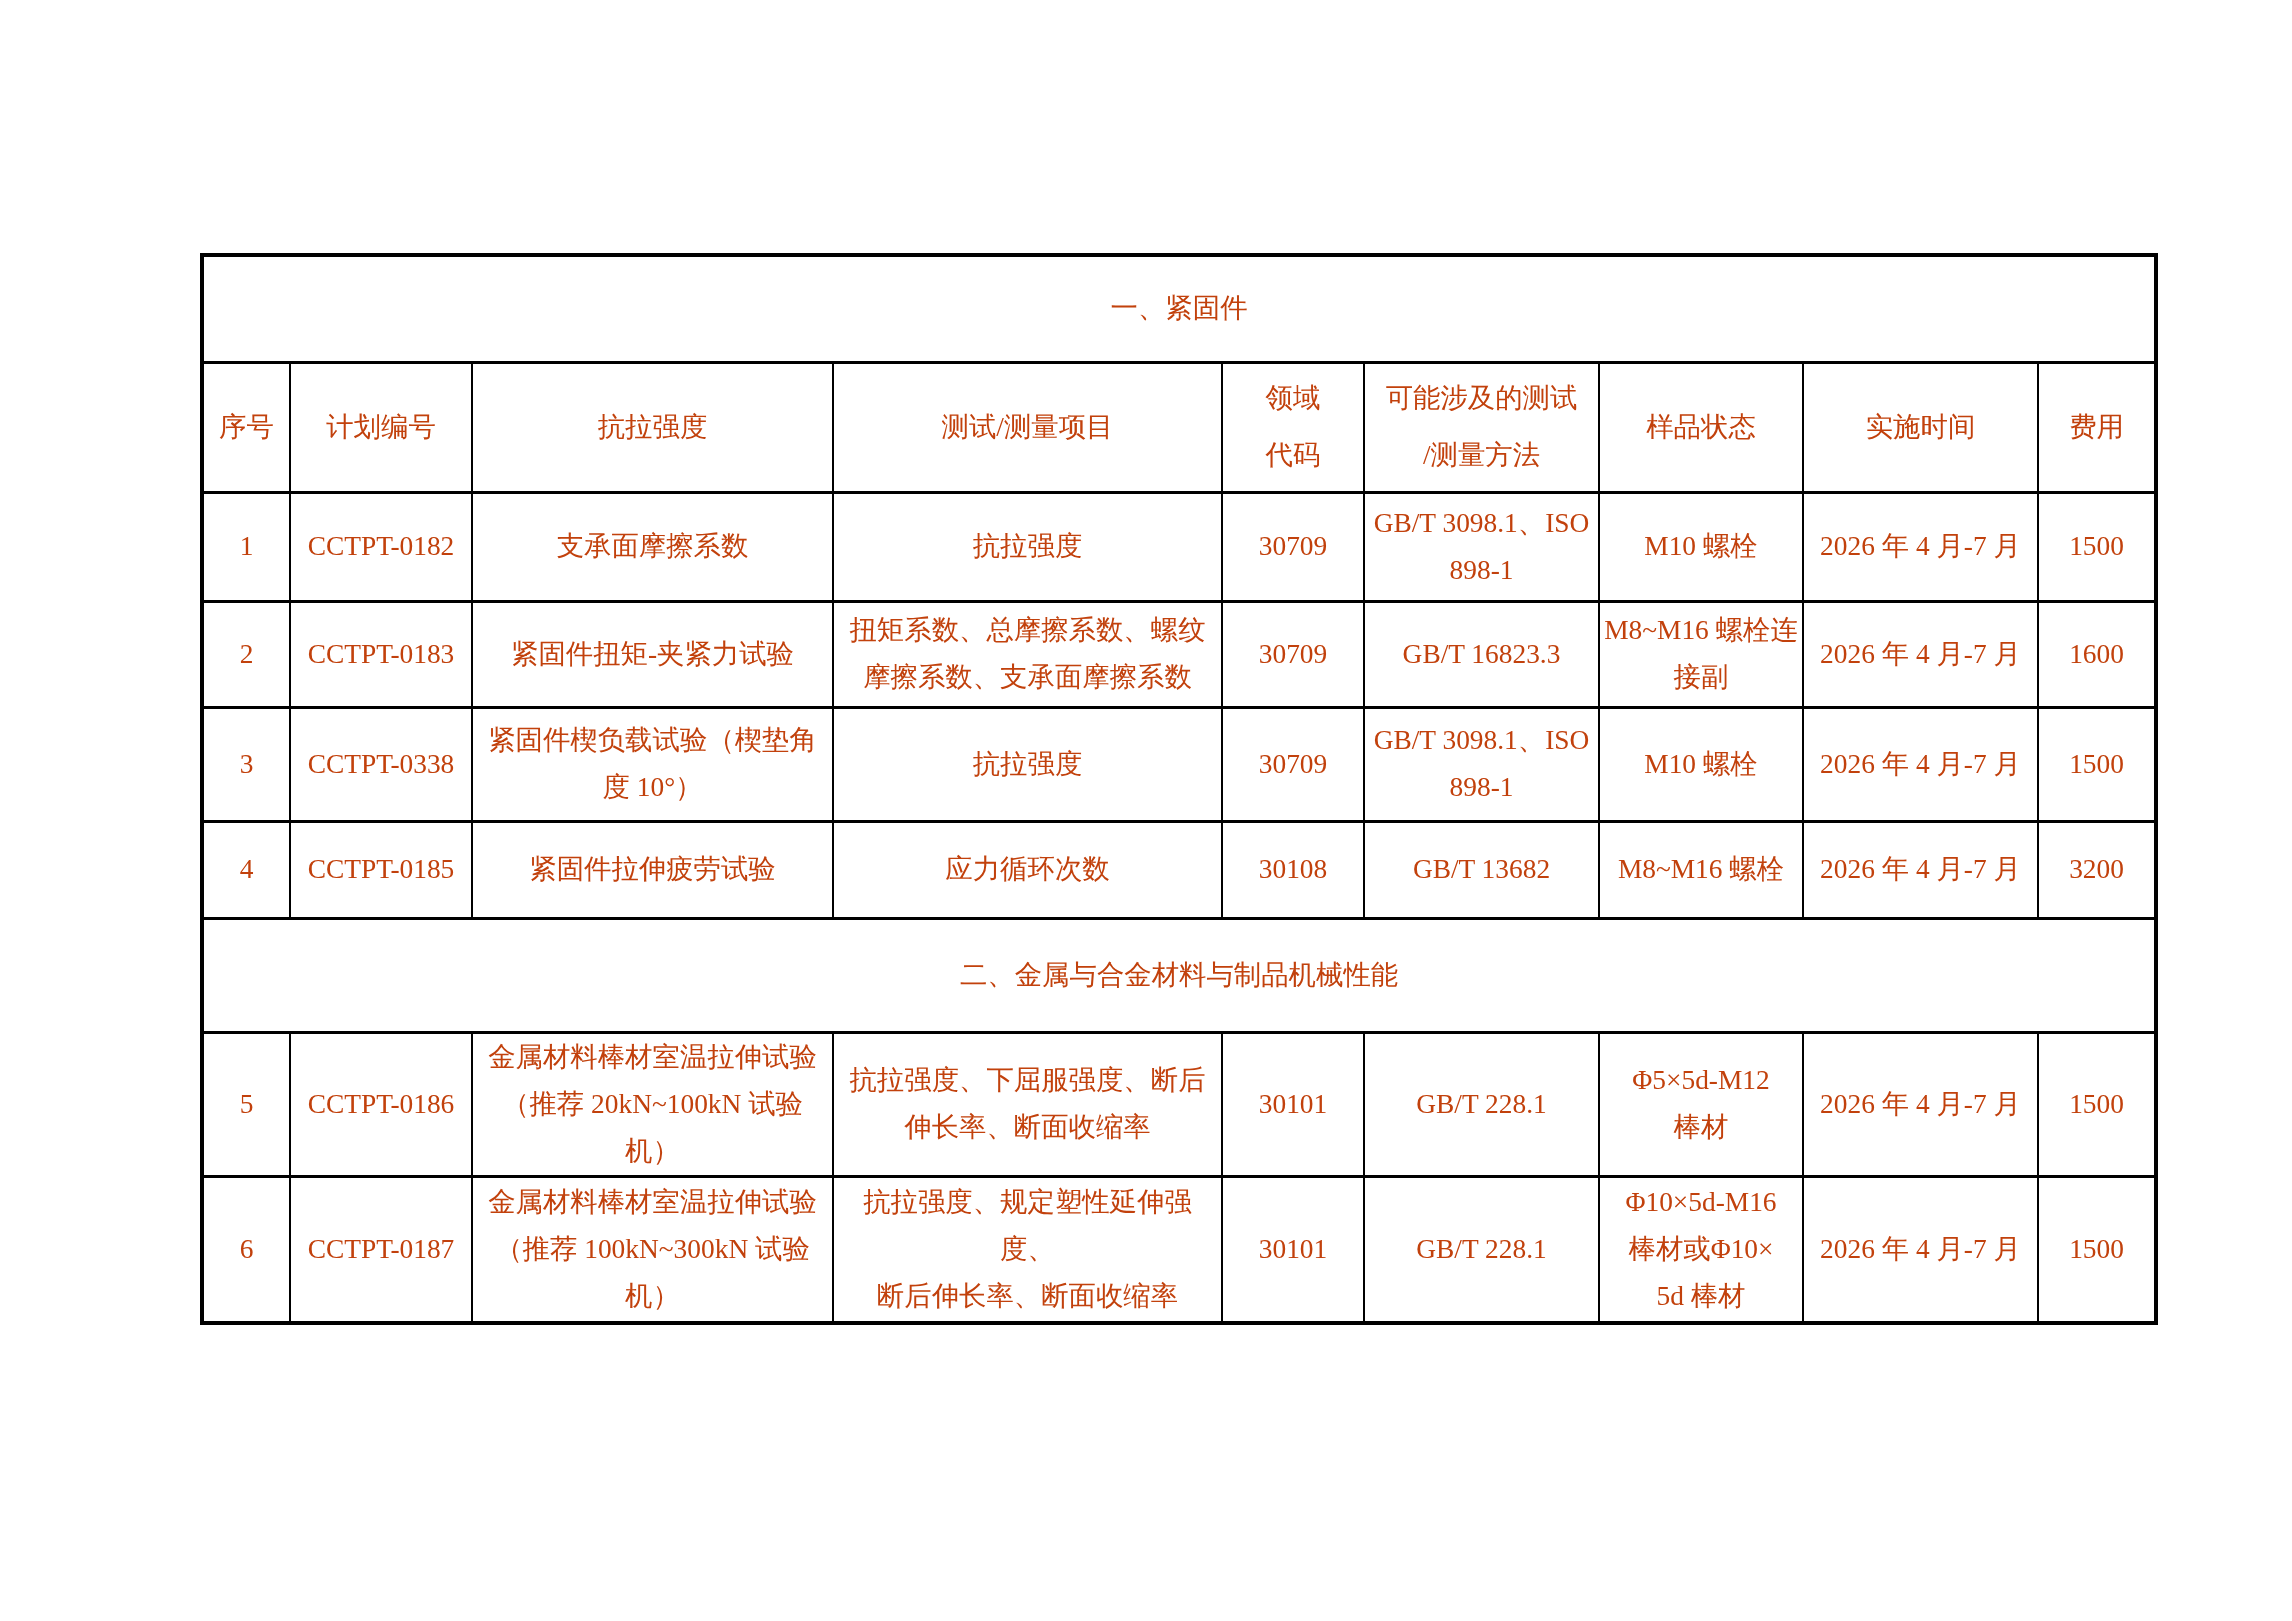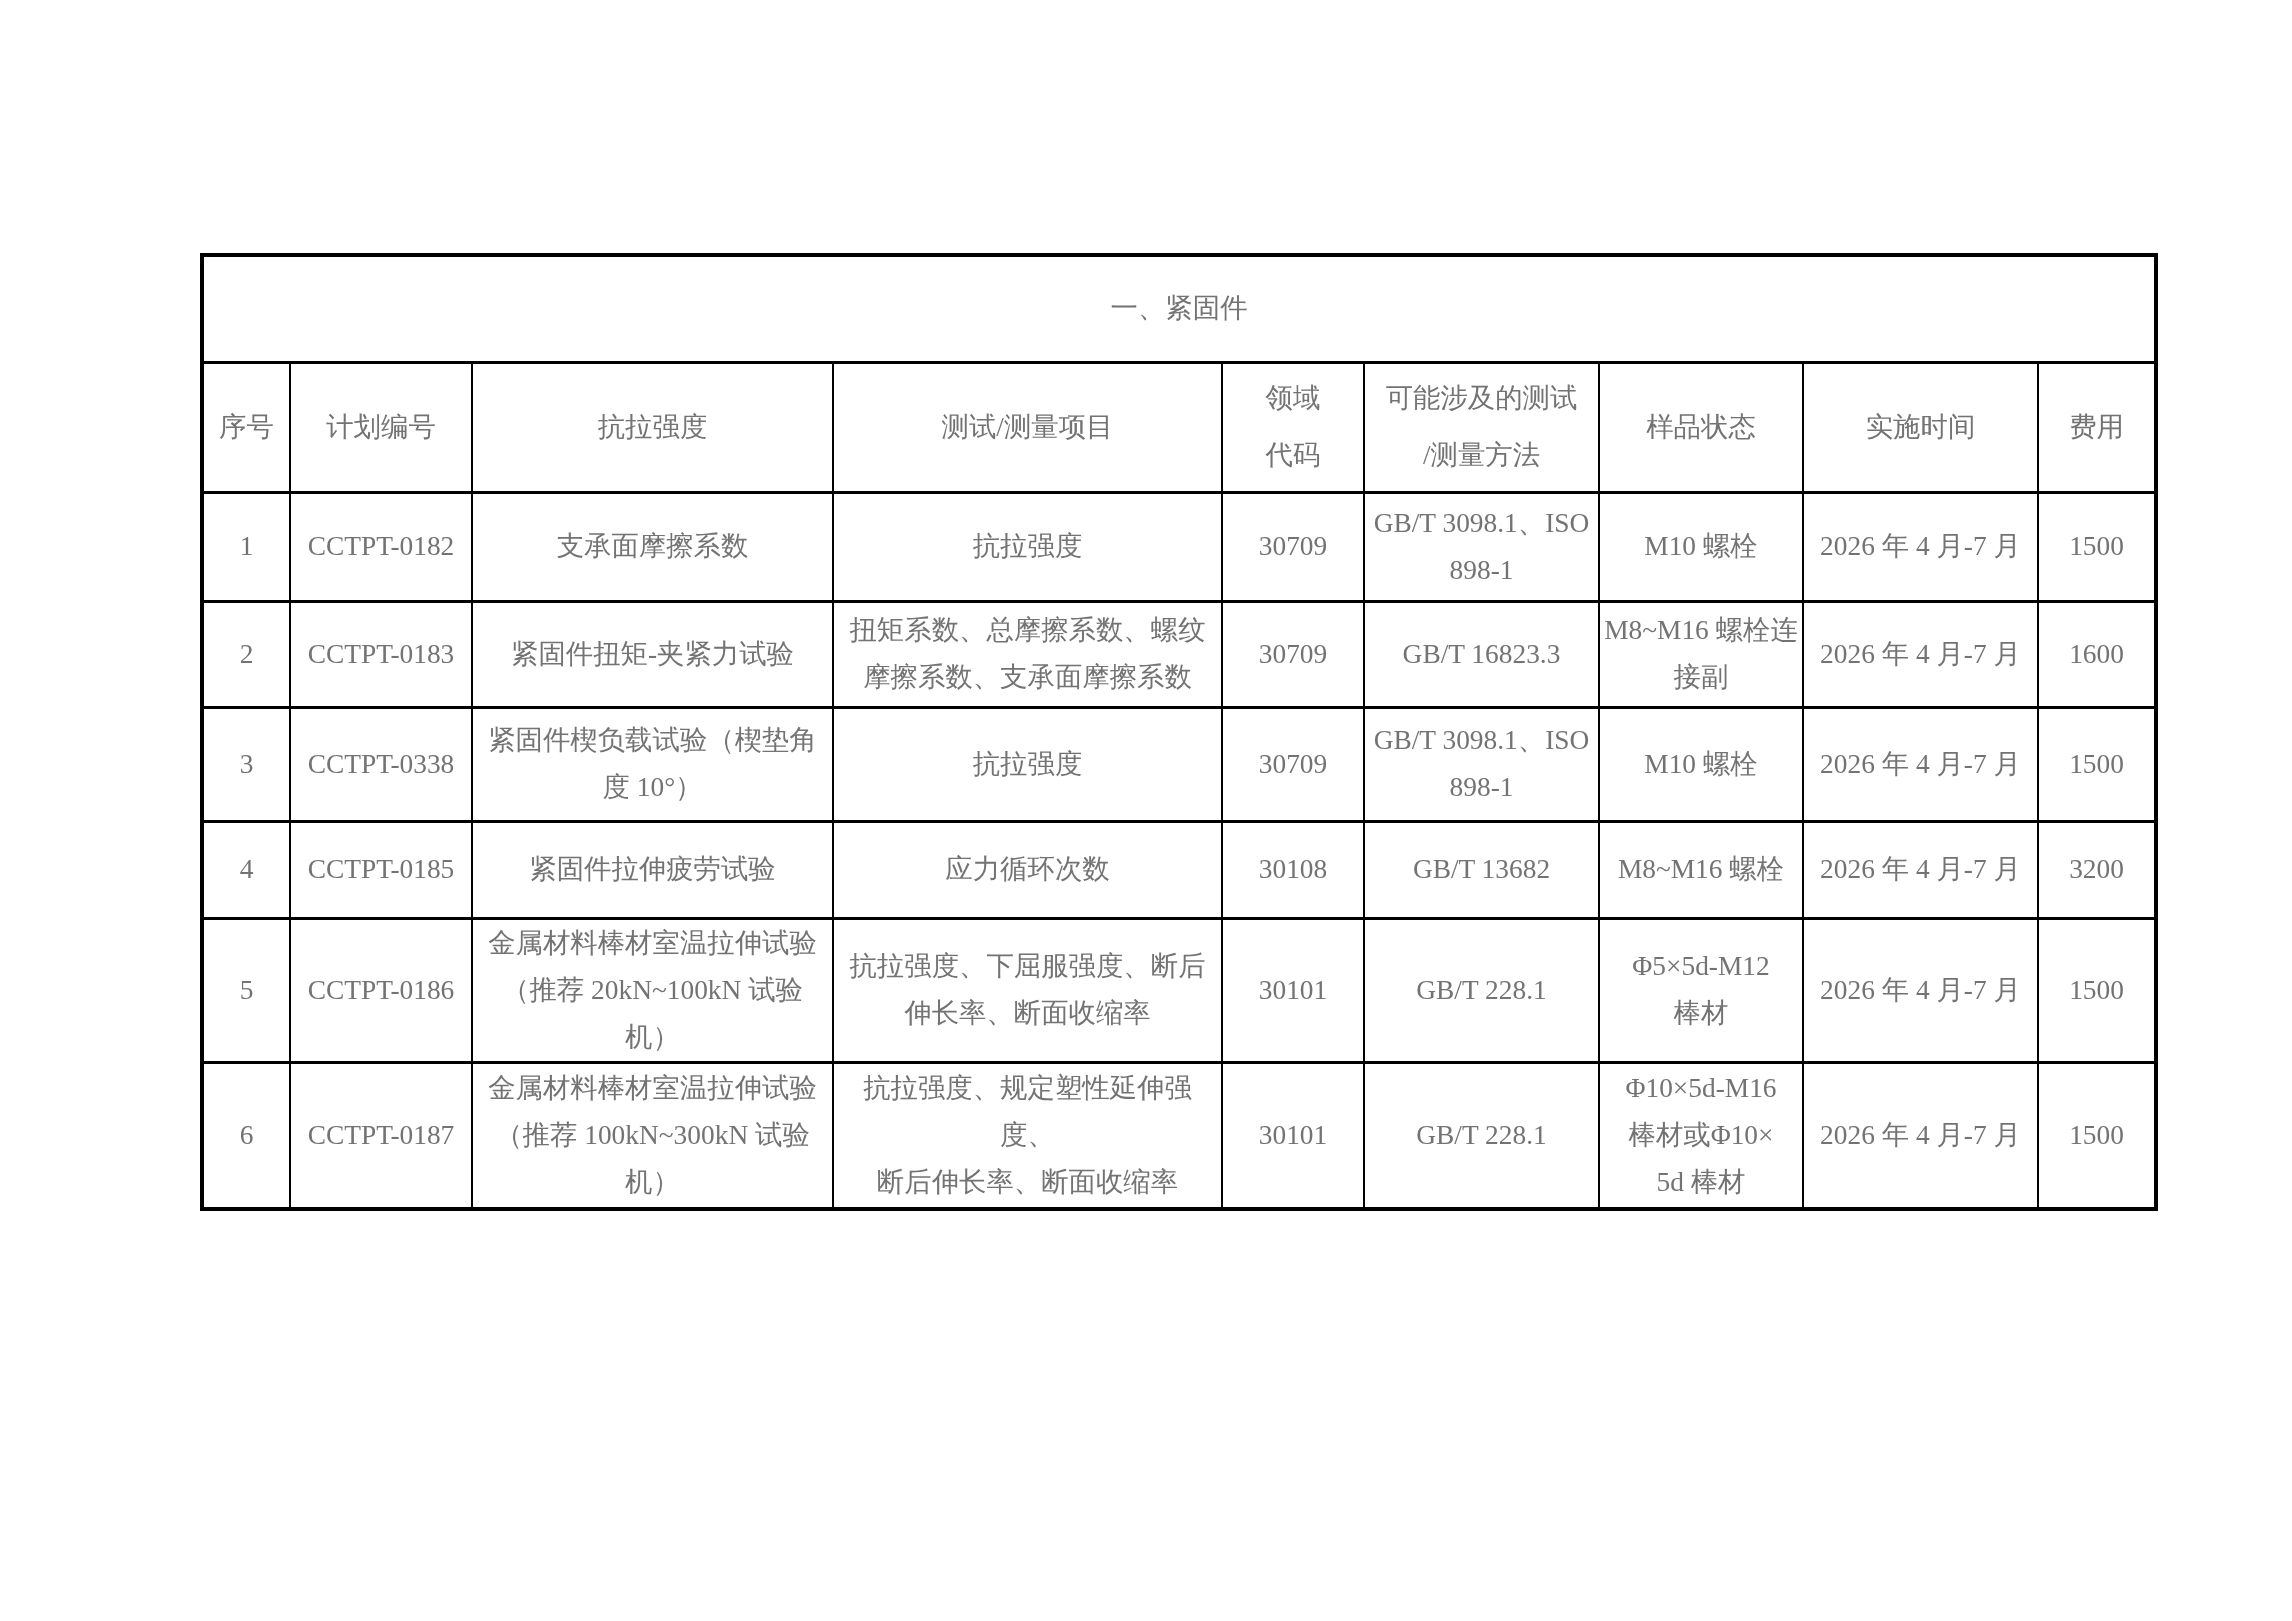--- a/index.html
+++ b/index.html
@@ -6,21 +6,21 @@
     margin: 0;
     padding: 0;
     background: #ffffff;
   }
   .page {
     position: relative;
     width: 2293px;
     height: 1621px;
     background: #ffffff;
     font-family: "Liberation Serif", "DejaVu Serif", serif;
-    color: #737373;
+    color: #c2410c;
     overflow: hidden;
     border-radius: 18px;
   }
   table.plan {
     position: absolute;
     left: 200px;
     top: 253px;
     width: 1954px;
     border-collapse: collapse;
     table-layout: fixed;
@@ -128,20 +128,23 @@
       <td>CCTPT-0185</td>
       <td>紧固件拉伸疲劳试验</td>
       <td>应力循环次数</td>
       <td>30108</td>
       <td>GB/T 13682</td>
       <td>M8~M16 螺栓</td>
       <td>2026 年 4 月-7 月</td>
       <td>3200</td>
     </tr>
 
+    <tr class="section" style="height:114px">
+      <td colspan="9">二、金属与合金材料与制品机械性能</td>
+    </tr>
 
     <tr style="height:108px">
       <td>5</td>
       <td>CCTPT-0186</td>
       <td>金属材料棒材室温拉伸试验
 （推荐 20kN~100kN 试验机）</td>
       <td>抗拉强度、下屈服强度、断后
 伸长率、断面收缩率</td>
       <td>30101</td>
       <td>GB/T 228.1</td>

